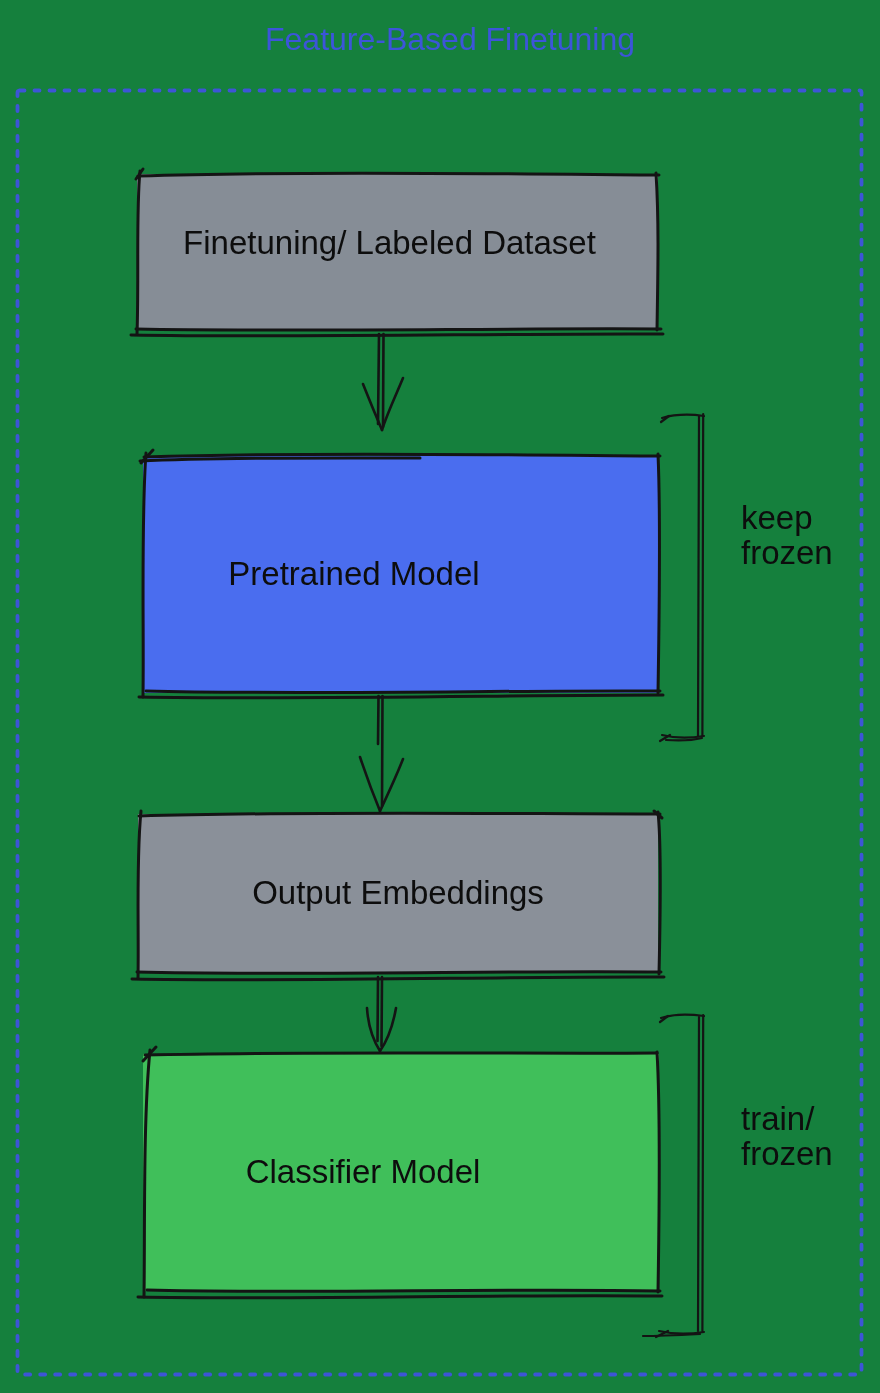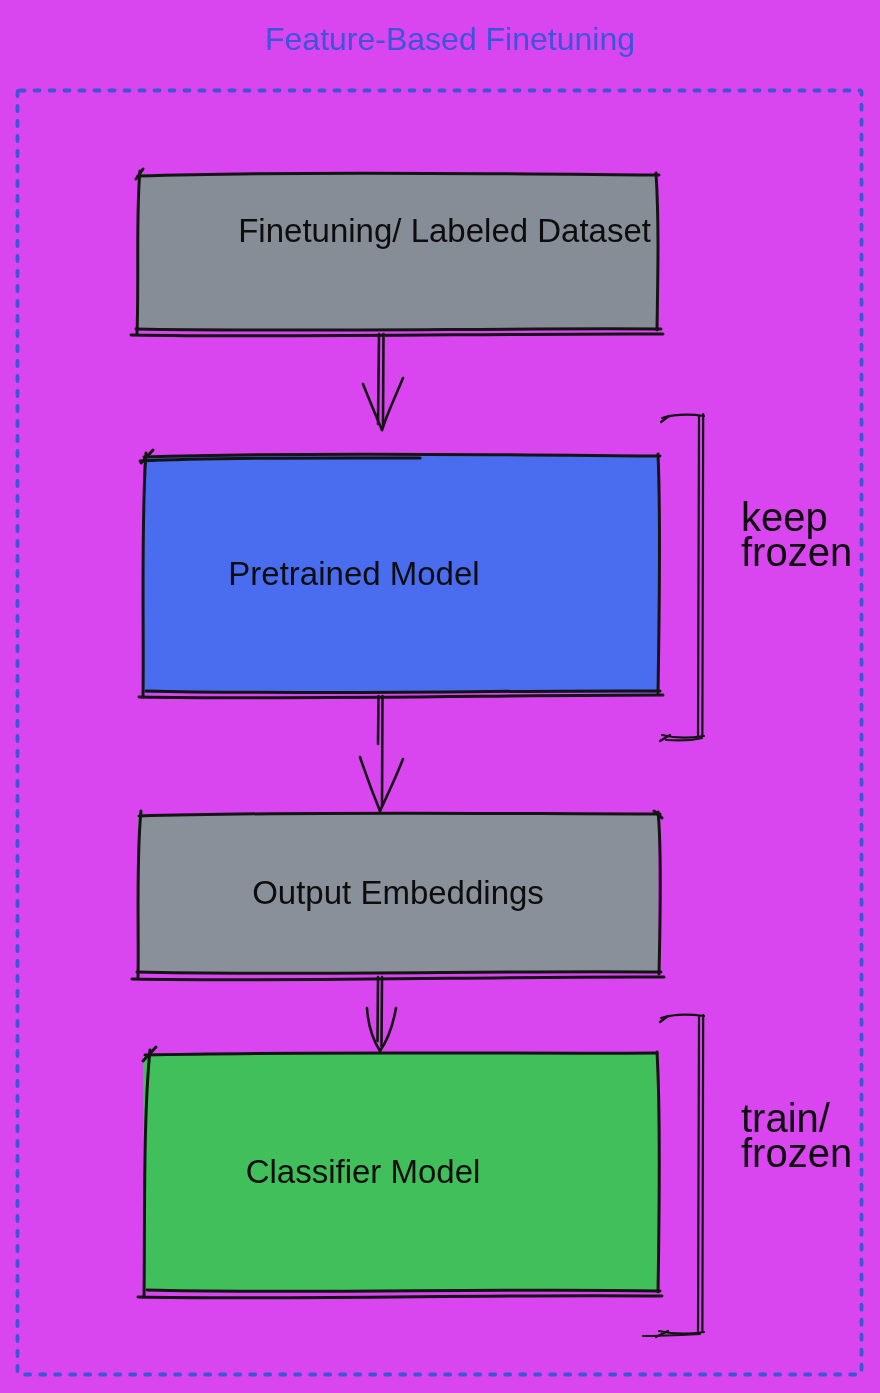--- a/index.html
+++ b/index.html
@@ -1,34 +1,34 @@
 <!DOCTYPE html>
 <html><head>
 <meta charset="utf-8">
 <style>
   html,body{margin:0;padding:0;background:#ffffff;}
   .canvas{
     position:relative;
     width:880px;height:1393px;
-    background:#d946ef;
+    background:#15803d;
     font-family:"Liberation Sans","DejaVu Sans",sans-serif;
     overflow:hidden;
   }
   .artwork{position:absolute;left:0;top:0;}
   .box-label{
     position:absolute;
     text-align:center;
     font-size:33px;
     line-height:38px;
     color:#0d0d0d;
     pointer-events:none;
   }
   .side-label{
     position:absolute;
-    font-size:40px;
+    font-size:33px;
     line-height:35px;
     color:#0d0d0d;
     white-space:pre-line;
     pointer-events:none;
   }
 </style>
 </head>
 <body>
 
 <div class="canvas">
@@ -123,21 +123,21 @@
       <path d="M699,1017 L698,1331"></path>
       <path d="M703.2,1015 L702.4,1331"></path>
       <path d="M661,1018 C676,1013 690,1014 704,1016"></path>
       <path d="M660,1022 L668,1016"></path>
       <path d="M659,1331 C676,1335 691,1334 704,1332"></path>
       <path d="M656,1337 L668,1331"></path>
       <path d="M643,1336 C660,1336 680,1335 700,1334"></path>
     </g>
   </svg>
 
-  <div class="box-label" style="left:128px;top:212px;width:523px;text-align:right;">Finetuning/ Labeled Dataset</div>
+  <div class="box-label" style="left:128px;top:224px;width:523px;">Finetuning/ Labeled Dataset</div>
 
   <div class="box-label" style="left:141px;top:555px;width:426px;">Pretrained Model</div>
 
   <div class="box-label" style="left:138px;top:874px;width:520px;">Output Embeddings</div>
 
   <div class="box-label" style="left:143px;top:1153px;width:440px;">Classifier Model</div>
 
   <div class="side-label" style="left:741px;top:500px;">keep
 frozen</div>
 

